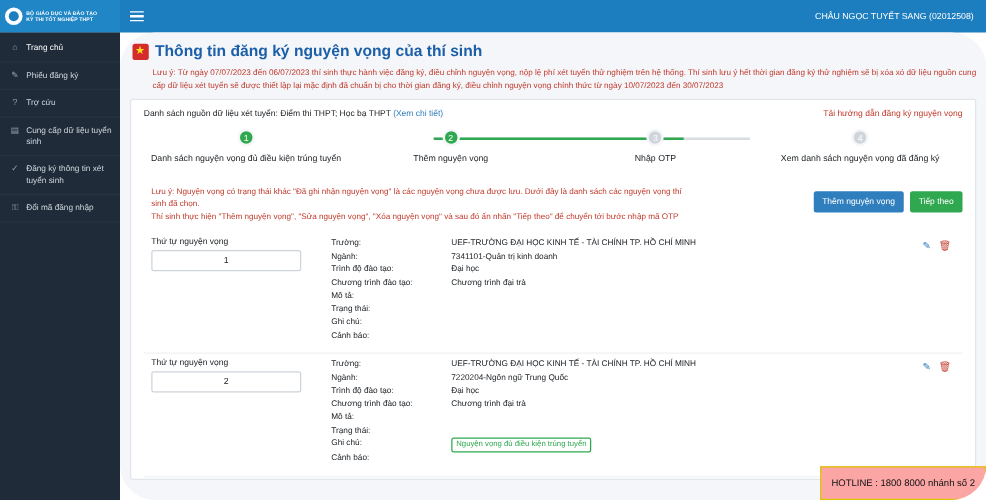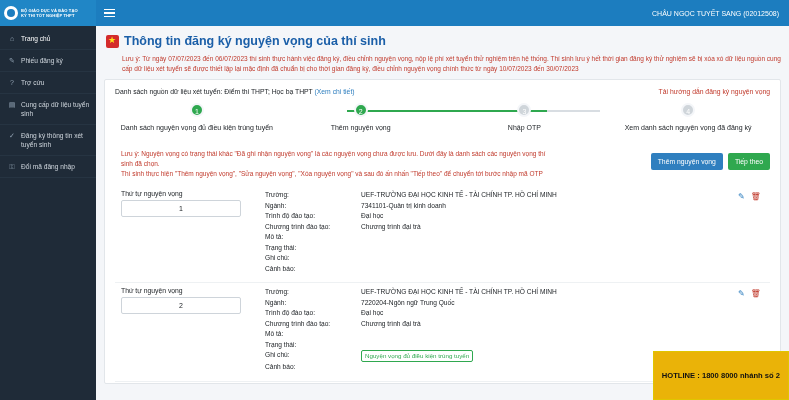--- a/index.html
+++ b/index.html
@@ -71,20 +71,21 @@
   .side-item.active { color: #ffffff; }
   .side-label { flex: 1; }
 
   
   .content {
     flex: 1; min-width: 0;
     background: #f4f6f9;
     padding: 6px 8px 0 8px;
     overflow: hidden;
     position: relative;
+    border-radius: 28px;
   }
   .page-title {
     display: flex; align-items: center; gap: 5px;
     margin: 2px 0 6px 2px;
   }
   .page-title .flag {
     width: 13px; height: 13px; border-radius: 2px;
     background: #d42b2b; position: relative; flex: none;
   }
   .page-title .flag:after {
@@ -188,24 +189,24 @@
     font-size: 6.2px;
     line-height: 8px;
   }
   .wish-actions { width: 32px; flex: none; display: flex; gap: 6px; padding-top: 2px; }
   .icon-edit { color: #2f7fbf; font-size: 8px; cursor: pointer; }
   .icon-del { color: #c0392b; font-size: 8px; cursor: pointer; }
 
   
   .hotline {
     position: absolute; right: 0; bottom: 0;
-    background: #eab308;
+    background: #fca5a5;
     color: #111;
-    font-size: 7.6px; font-weight: bold;
-    padding: 19px 8px;
+    font-size: 7.6px; font-weight: normal;
+    padding: 8px 8px;
     border: 1px solid #e0c500;
     white-space: nowrap;
   }
 </style>
 </head>
 <body>
 
 <div class="app">
 
   <div class="topbar">

